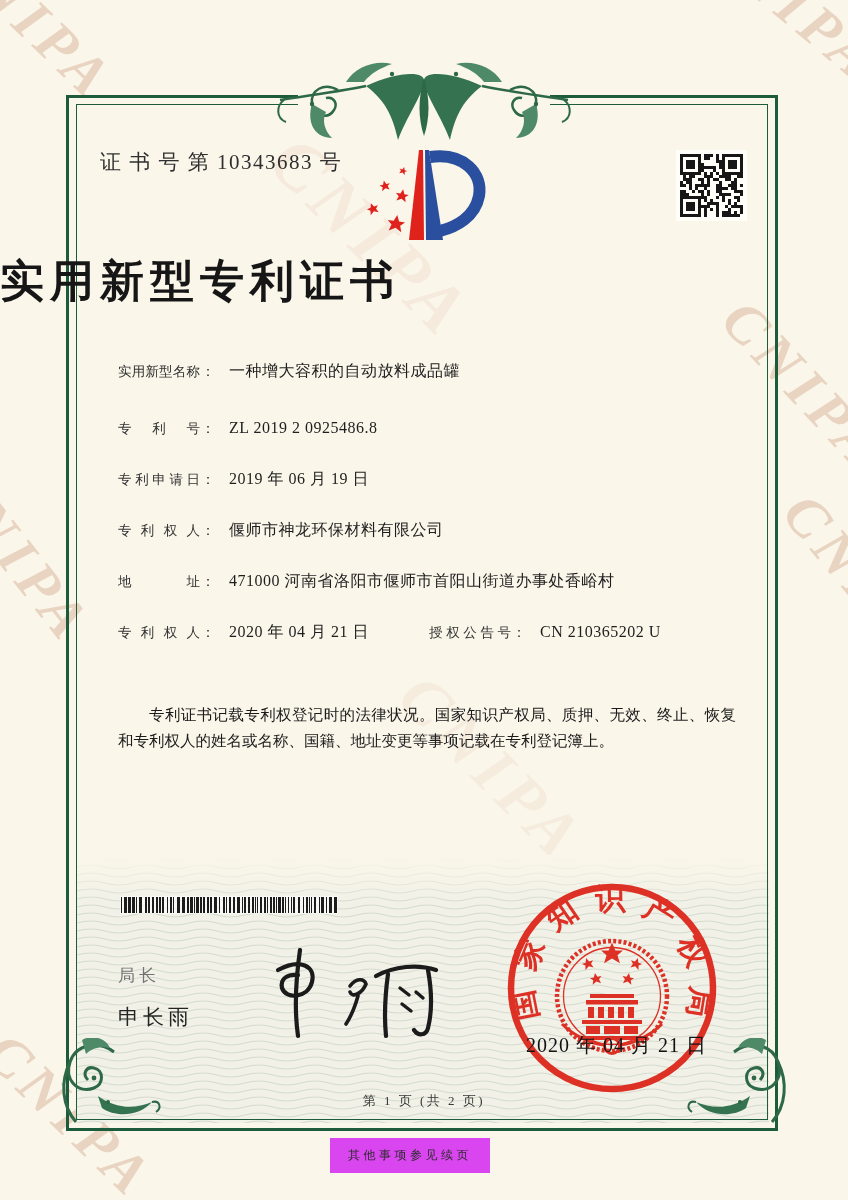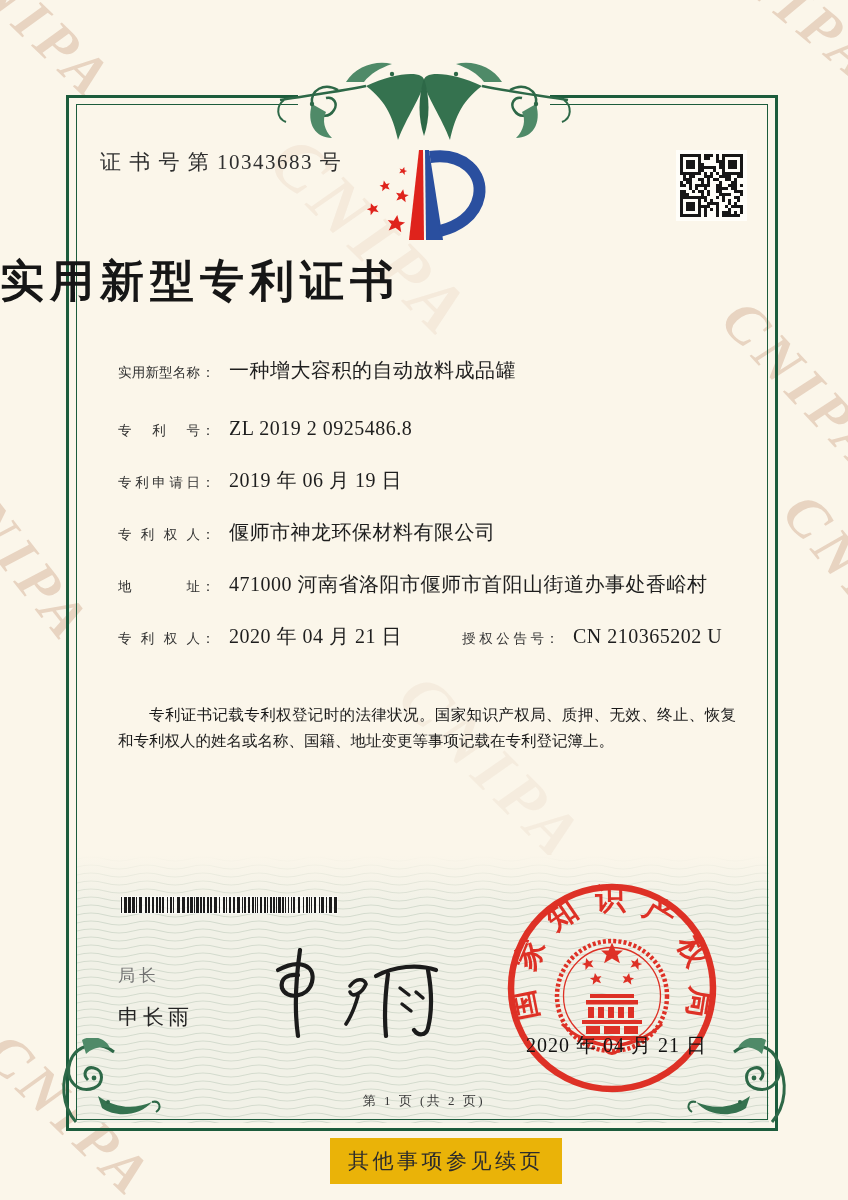--- a/index.html
+++ b/index.html
@@ -40,41 +40,41 @@
   .qr{position:absolute; left:676px; top:150px; z-index:3; background:#fffef9; padding:4px; line-height:0;}
   .title{position:absolute; left:0; top:252px; width:848px; margin:0; z-index:3;
     text-align:left; font-size:44px; font-weight:bold; letter-spacing:6px; color:#161616;}
   
   .fields{position:absolute; left:118px; top:357px; width:640px; z-index:3; color:#222;}
   .row{line-height:27px; margin-bottom:23px; white-space:nowrap;}
   .row.first{margin-bottom:29px;}
   .flabel{display:inline-block; width:82px; text-align:justify; text-align-last:justify;
     font-size:13.5px; color:#333; vertical-align:baseline;}
   .colon{font-size:14px; color:#333; margin-left:1px;}
-  .fvalue{font-size:20px; margin-left:14px; letter-spacing:.5px; color:#1e1e1e;}
+  .fvalue{font-size:16px; margin-left:14px; letter-spacing:.5px; color:#1e1e1e;}
   .pair2{margin-left:56px;}
   
   .paras{position:absolute; left:118px; top:702px; width:618px; z-index:3;}
   .paras p{margin:0; text-indent:2em; text-align:justify;
     font-size:15.5px; line-height:26px; color:#1a1a1a;}
   
   .barcode{position:absolute; left:120px; top:896px; z-index:3; line-height:0;
     background:rgba(255,255,255,.55); padding:1px;}
   .officer-title{position:absolute; left:118px; top:964px; z-index:3;
     font-size:17px; letter-spacing:4px; color:#737373;}
   .officer-name{position:absolute; left:118px; top:1003px; z-index:3;
     font-size:21px; letter-spacing:4px; color:#242424;}
   .signature{position:absolute; left:258px; top:948px; z-index:4;}
   .seal{position:absolute; left:500px; top:876px; z-index:4; line-height:0;}
   .seal-date{position:absolute; left:526px; top:1032px; z-index:5;
     font-size:20px; letter-spacing:1px; color:#121212;}
   .page-info{position:absolute; left:0; top:1092px; width:848px; z-index:3;
     text-align:center; font-size:13px; letter-spacing:2.5px; color:#3a3a3a;}
   .footer-note{position:absolute; left:330px; top:1138px; z-index:3;
-    background:#eab308; padding:9px 18px; font-size:21px; letter-spacing:3.5px; color:#2c2c2c;}
+    background:#d946ef; padding:9px 18px; font-size:12px; letter-spacing:3.5px; color:#2c2c2c;}
 </style>
 </head>
 <body>
 
 <div class="page">
 
   <span class="wm wm1">CNIPA</span>
   <span class="wm wm2">CNIPA</span>
   <span class="wm wm3">CNIPA</span>
   <span class="wm wm4">CNIPA</span>

